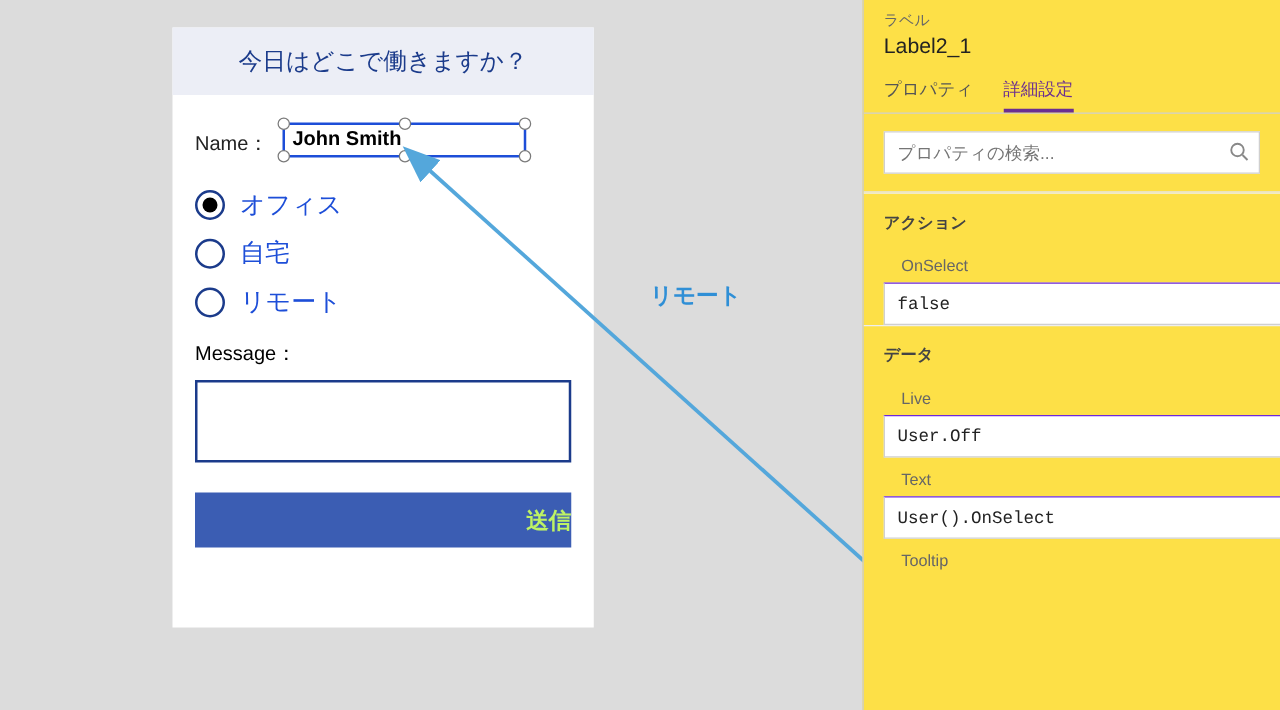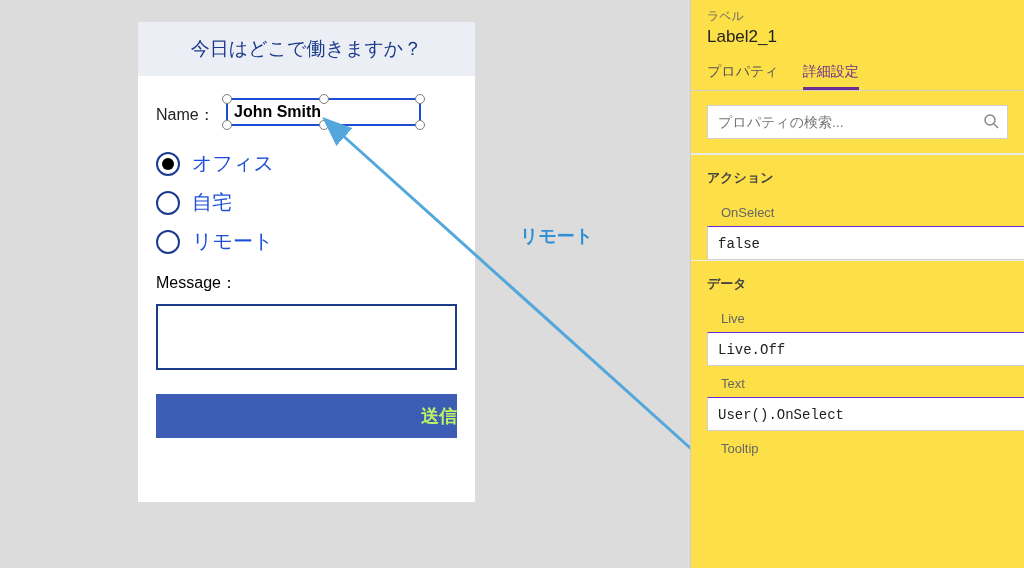--- a/index.html
+++ b/index.html
@@ -324,19 +324,19 @@
     </div>
   </div>
 
   <div class="group-header">アクション</div>
   <div class="prop-label">OnSelect</div>
   <div class="prop-value">false</div>
 
   <div class="group-header">データ</div>
 
   <div class="prop-label">Live</div>
-  <div class="prop-value">Live.Off</div>
+  <div class="prop-value">User.Off</div>
 
   <div class="prop-label">Text</div>
   <div class="prop-value">User().OnSelect</div>
 
   <div class="prop-label">Tooltip</div>
 </div>
 
 </body></html>

